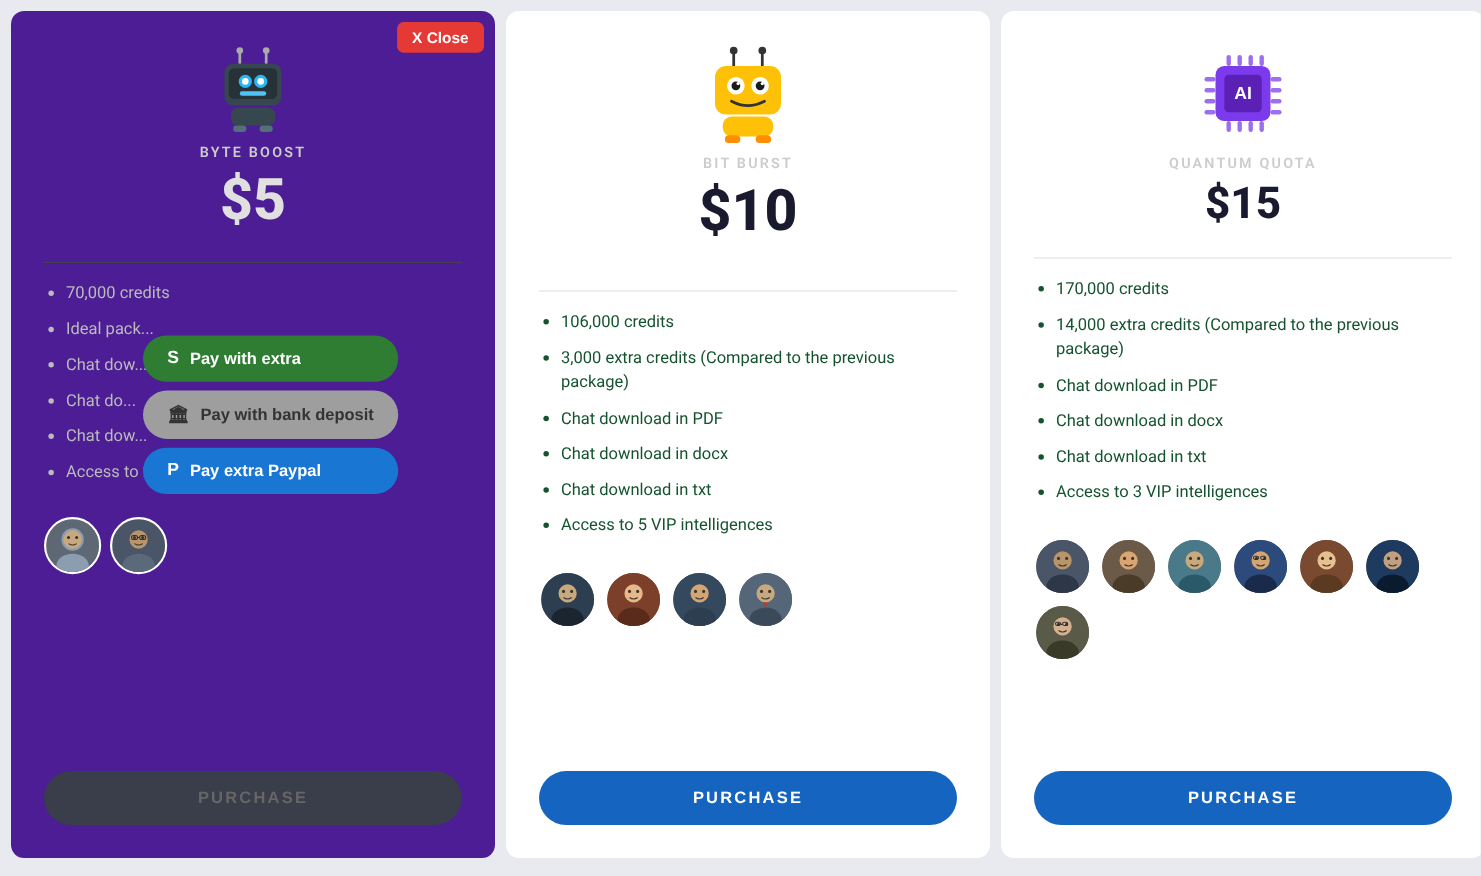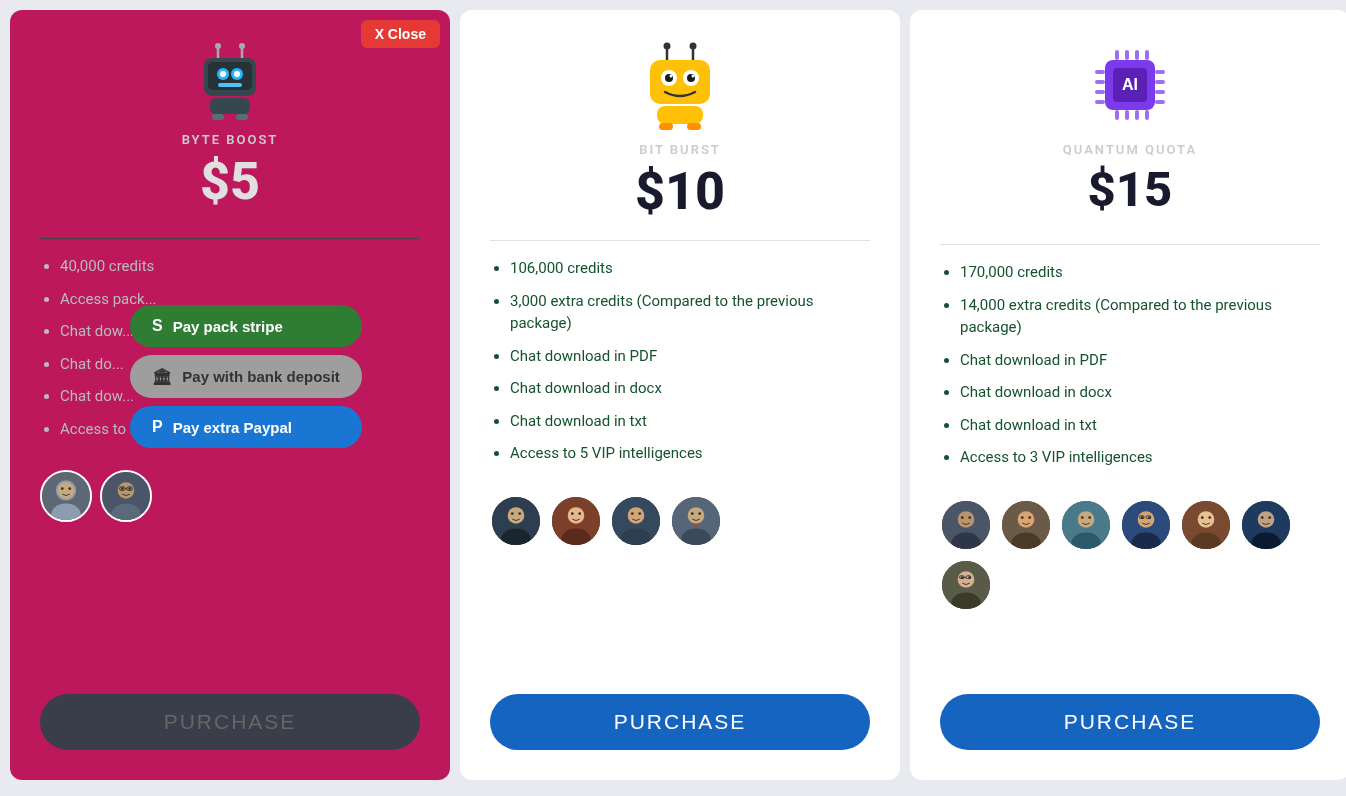--- a/index.html
+++ b/index.html
@@ -17,21 +17,21 @@
       gap: 0;
       align-items: flex-start;
       width: 1326px;
       position: relative;
     }
 
     
     .card-dark {
       width: 440px;
       min-height: 770px;
-      background: #be185d;
+      background: #4c1d95;
       border-radius: 12px;
       padding: 30px 30px 30px 30px;
       position: relative;
       display: flex;
       flex-direction: column;
       align-items: center;
       flex-shrink: 0;
     }
     .close-btn {
       position: absolute;
@@ -121,22 +121,22 @@
       height: 100%;
     }
 
     .purchase-btn {
       width: 100%;
       padding: 16px;
       background: #1565c0;
       color: white;
       border: none;
       border-radius: 30px;
-      font-size: 21px;
-      font-weight: 400;
+      font-size: 15px;
+      font-weight: 700;
       letter-spacing: 2px;
       cursor: pointer;
       margin-top: auto;
       text-transform: uppercase;
     }
     .purchase-btn-disabled {
       background: #3a3d4a;
       color: #666;
       cursor: default;
     }
@@ -239,22 +239,22 @@
         <rect x="46" y="74" width="12" height="6" rx="3" fill="#546e7a"></rect>
       </svg>
     </div>
 
     <div class="plan-name">BYTE BOOST</div>
     <div class="plan-price plan-price-dark">$5</div>
 
     <div class="divider divider-dark"></div>
 
     <ul class="features-list features-list-dark">
-      <li>40,000 credits</li>
-      <li>Access pack...</li>
+      <li>70,000 credits</li>
+      <li>Ideal pack...</li>
       <li>Chat dow...</li>
       <li>Chat do...</li>
       <li>Chat dow...</li>
       <li>Access to 2 VIP intelligences</li>
     </ul>
 
     <div class="avatars-row">
 
       <div class="avatar-circle">
         <svg viewBox="0 0 52 52" xmlns="http://www.w3.org/2000/svg" class="avatar-svg">
@@ -281,21 +281,21 @@
           <rect x="19" y="16" width="6" height="4" rx="2" fill="none" stroke="#333" stroke-width="1"></rect>
           <rect x="27" y="16" width="6" height="4" rx="2" fill="none" stroke="#333" stroke-width="1"></rect>
           <line x1="25" y1="18" x2="27" y2="18" stroke="#333" stroke-width="1"></line>
         </svg>
       </div>
     </div>
 
     <div class="payment-popup">
       <button class="pay-btn pay-stripe">
         <span class="pay-icon">S</span>
-        <span>Pay pack stripe</span>
+        <span>Pay with extra</span>
       </button>
       <button class="pay-btn pay-bank">
         <span class="pay-icon">🏛</span>
         <span>Pay with bank deposit</span>
       </button>
       <button class="pay-btn pay-paypal">
         <span class="pay-icon">P</span>
         <span>Pay extra Paypal</span>
       </button>
     </div>
@@ -325,21 +325,21 @@
         <path d="M30 52 Q45 60 60 52" stroke="#333" stroke-width="2.5" fill="none" stroke-linecap="round"></path>
 
         <rect x="22" y="66" width="46" height="18" rx="8" fill="#FFC107"></rect>
 
         <rect x="24" y="83" width="14" height="7" rx="3.5" fill="#FF8F00"></rect>
         <rect x="52" y="83" width="14" height="7" rx="3.5" fill="#FF8F00"></rect>
       </svg>
     </div>
 
     <div class="plan-name">BIT BURST</div>
-    <div class="plan-price" style="color:#1a1a2e;font-size:52px;font-weight:800;margin-bottom:8px;">$10</div>
+    <div class="plan-price" style="color:#1a1a2e;font-size:52px;font-weight:800;margin-bottom:32px;">$10</div>
 
     <div class="divider"></div>
 
     <ul class="features-list features-list-light">
       <li>106,000 credits</li>
       <li>3,000 extra credits (Compared to the previous package)</li>
       <li>Chat download in PDF</li>
       <li>Chat download in docx</li>
       <li>Chat download in txt</li>
       <li>Access to 5 VIP intelligences</li>
@@ -420,21 +420,21 @@
         <rect x="60" y="10" width="4" height="10" rx="2" fill="#9c6fef"></rect>
 
         <rect x="30" y="70" width="4" height="10" rx="2" fill="#9c6fef"></rect>
         <rect x="40" y="70" width="4" height="10" rx="2" fill="#9c6fef"></rect>
         <rect x="50" y="70" width="4" height="10" rx="2" fill="#9c6fef"></rect>
         <rect x="60" y="70" width="4" height="10" rx="2" fill="#9c6fef"></rect>
       </svg>
     </div>
 
     <div class="plan-name">QUANTUM QUOTA</div>
-    <div class="plan-price" style="color:#1a1a2e;font-size:49px;font-weight:800;margin-bottom:16px;">$15</div>
+    <div class="plan-price" style="color:#1a1a2e;font-size:40px;font-weight:800;margin-bottom:16px;">$15</div>
 
     <div class="divider"></div>
 
     <ul class="features-list features-list-light">
       <li>170,000 credits</li>
       <li>14,000 extra credits (Compared to the previous package)</li>
       <li>Chat download in PDF</li>
       <li>Chat download in docx</li>
       <li>Chat download in txt</li>
       <li>Access to 3 VIP intelligences</li>

